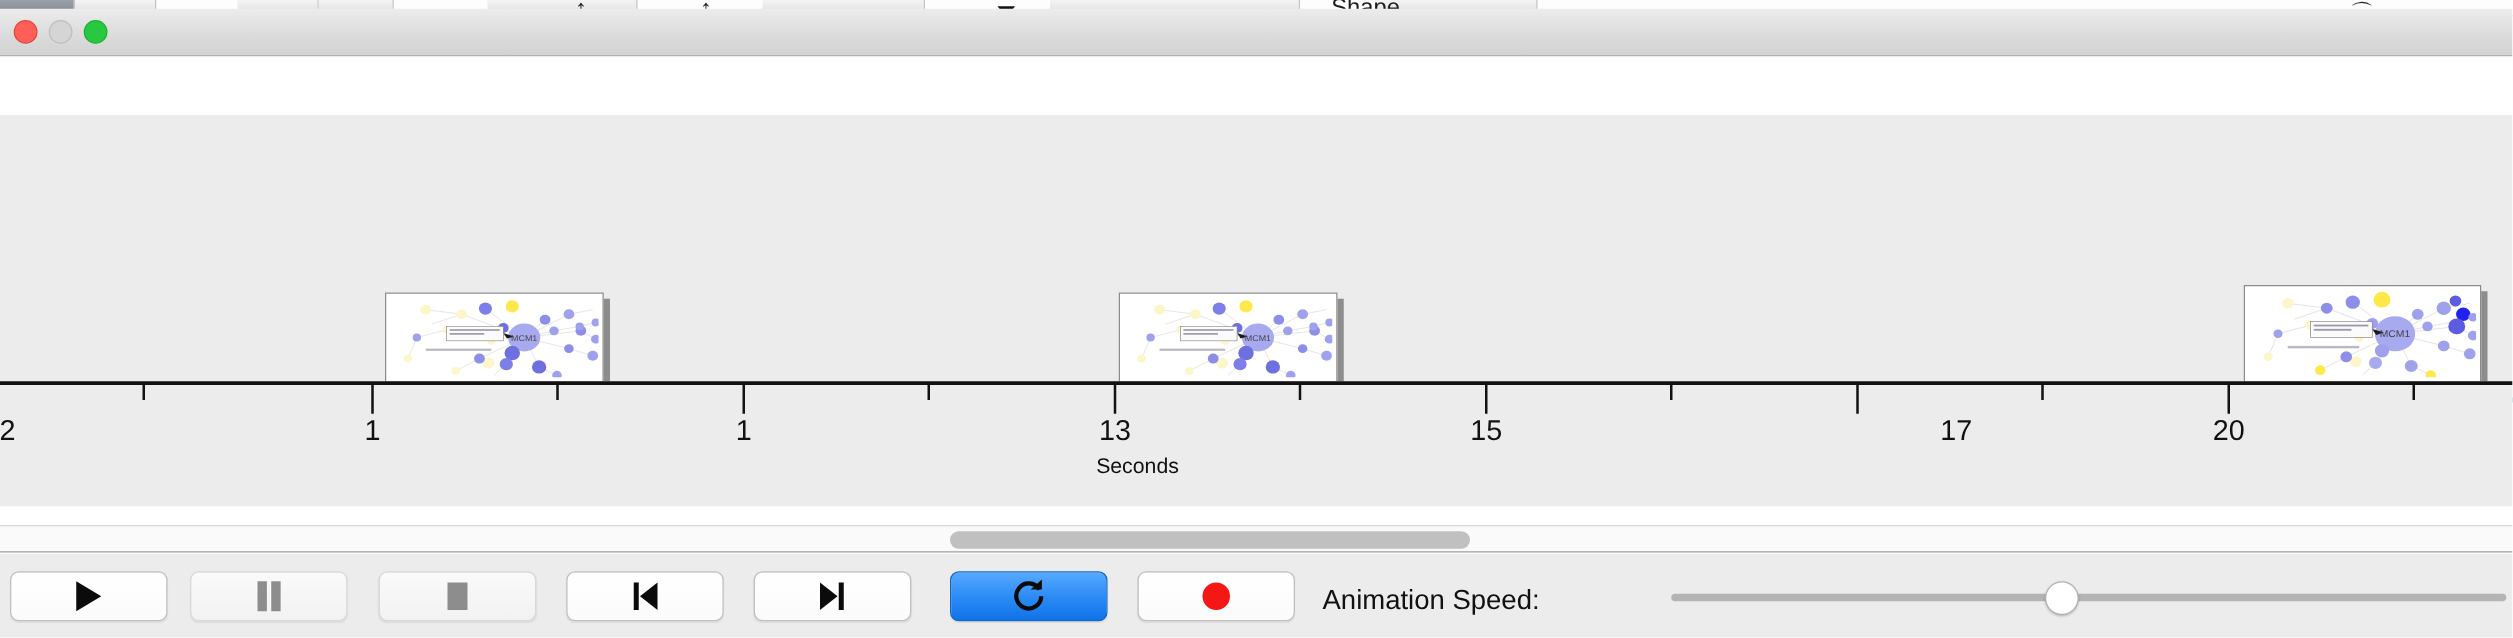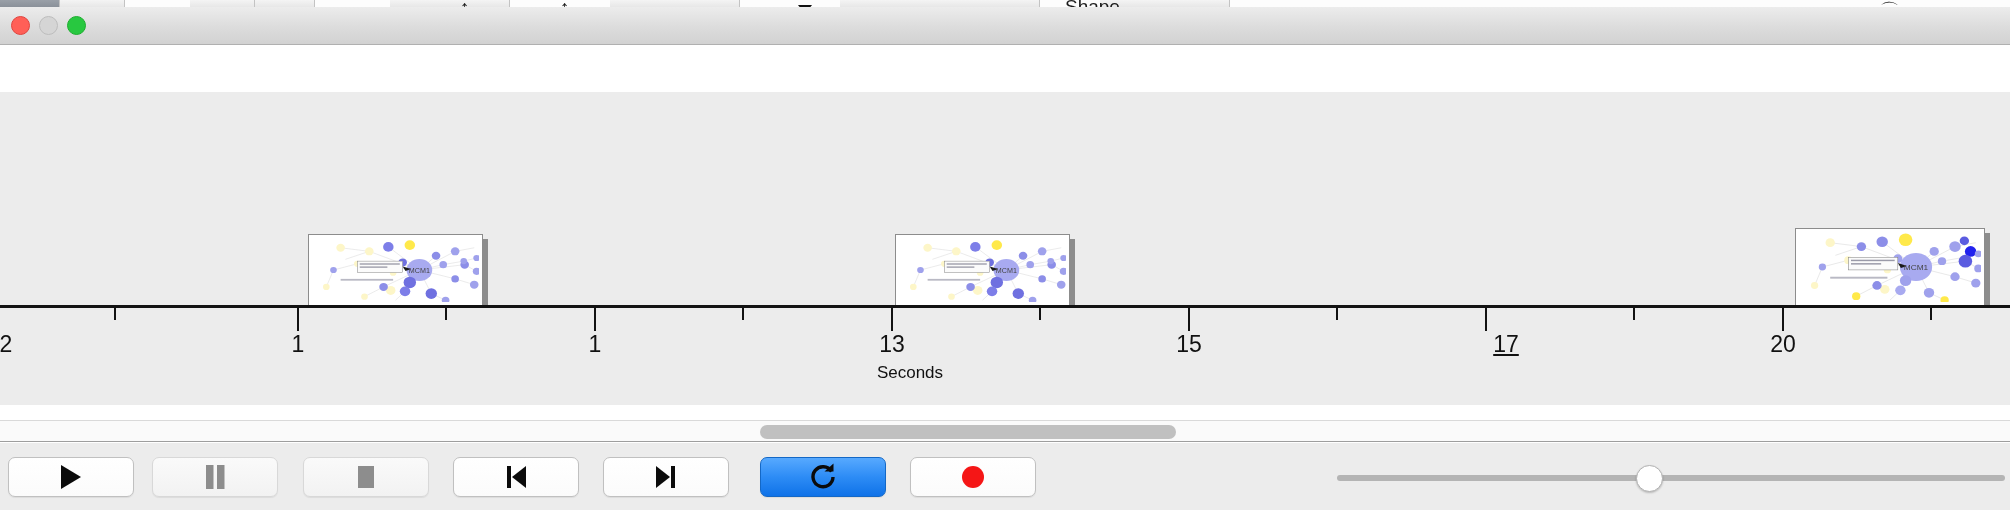--- a/index.html
+++ b/index.html
@@ -373,21 +373,21 @@
     <div class="tick major" style="left:891px;"></div>
     <div class="tick major" style="left:1188px;"></div>
     <div class="tick major" style="left:1485px;"></div>
     <div class="tick major" style="left:1782px;"></div>
 
     <div class="tick-label" style="left:6px;">2</div>
     <div class="tick-label" style="left:298px;">1</div>
     <div class="tick-label" style="left:595px;">1</div>
     <div class="tick-label" style="left:892px;">13</div>
     <div class="tick-label" style="left:1189px;">15</div>
-    <div class="tick-label" style="left:1506px;text-decoration:underline;">17</div>
+    <div class="tick-label" style="left:1565px;">17</div>
     <div class="tick-label" style="left:1783px;">20</div>
 
     <div class="axis-title">Seconds</div>
   </div>
 
   <div class="scroll-track">
     <div class="scroll-thumb" style="left:760px; width:416px;"></div>
   </div>
 
   <div class="playbar">
@@ -431,19 +431,20 @@
         <path d="M16.5 9.5 L25.5 9.5 L25.5 1.5 Z" fill="#0b0b0b"></path>
       </svg>
     </div>
 
     <div class="pbtn" style="left:910px; width:126px;">
       <svg width="28" height="28" viewBox="0 0 28 28" class="glyph">
         <circle cx="14" cy="14" r="11" fill="#f51616"></circle>
       </svg>
     </div>
 
+    <div class="speed-label" style="left:1058px;">Animation Speed:</div>
 
     <div class="slider-track" style="left:1337px; width:668px;">
     </div>
     <div class="slider-thumb" style="left:1636px;"></div>
   </div>
 
 </div>
 
 </body></html>

